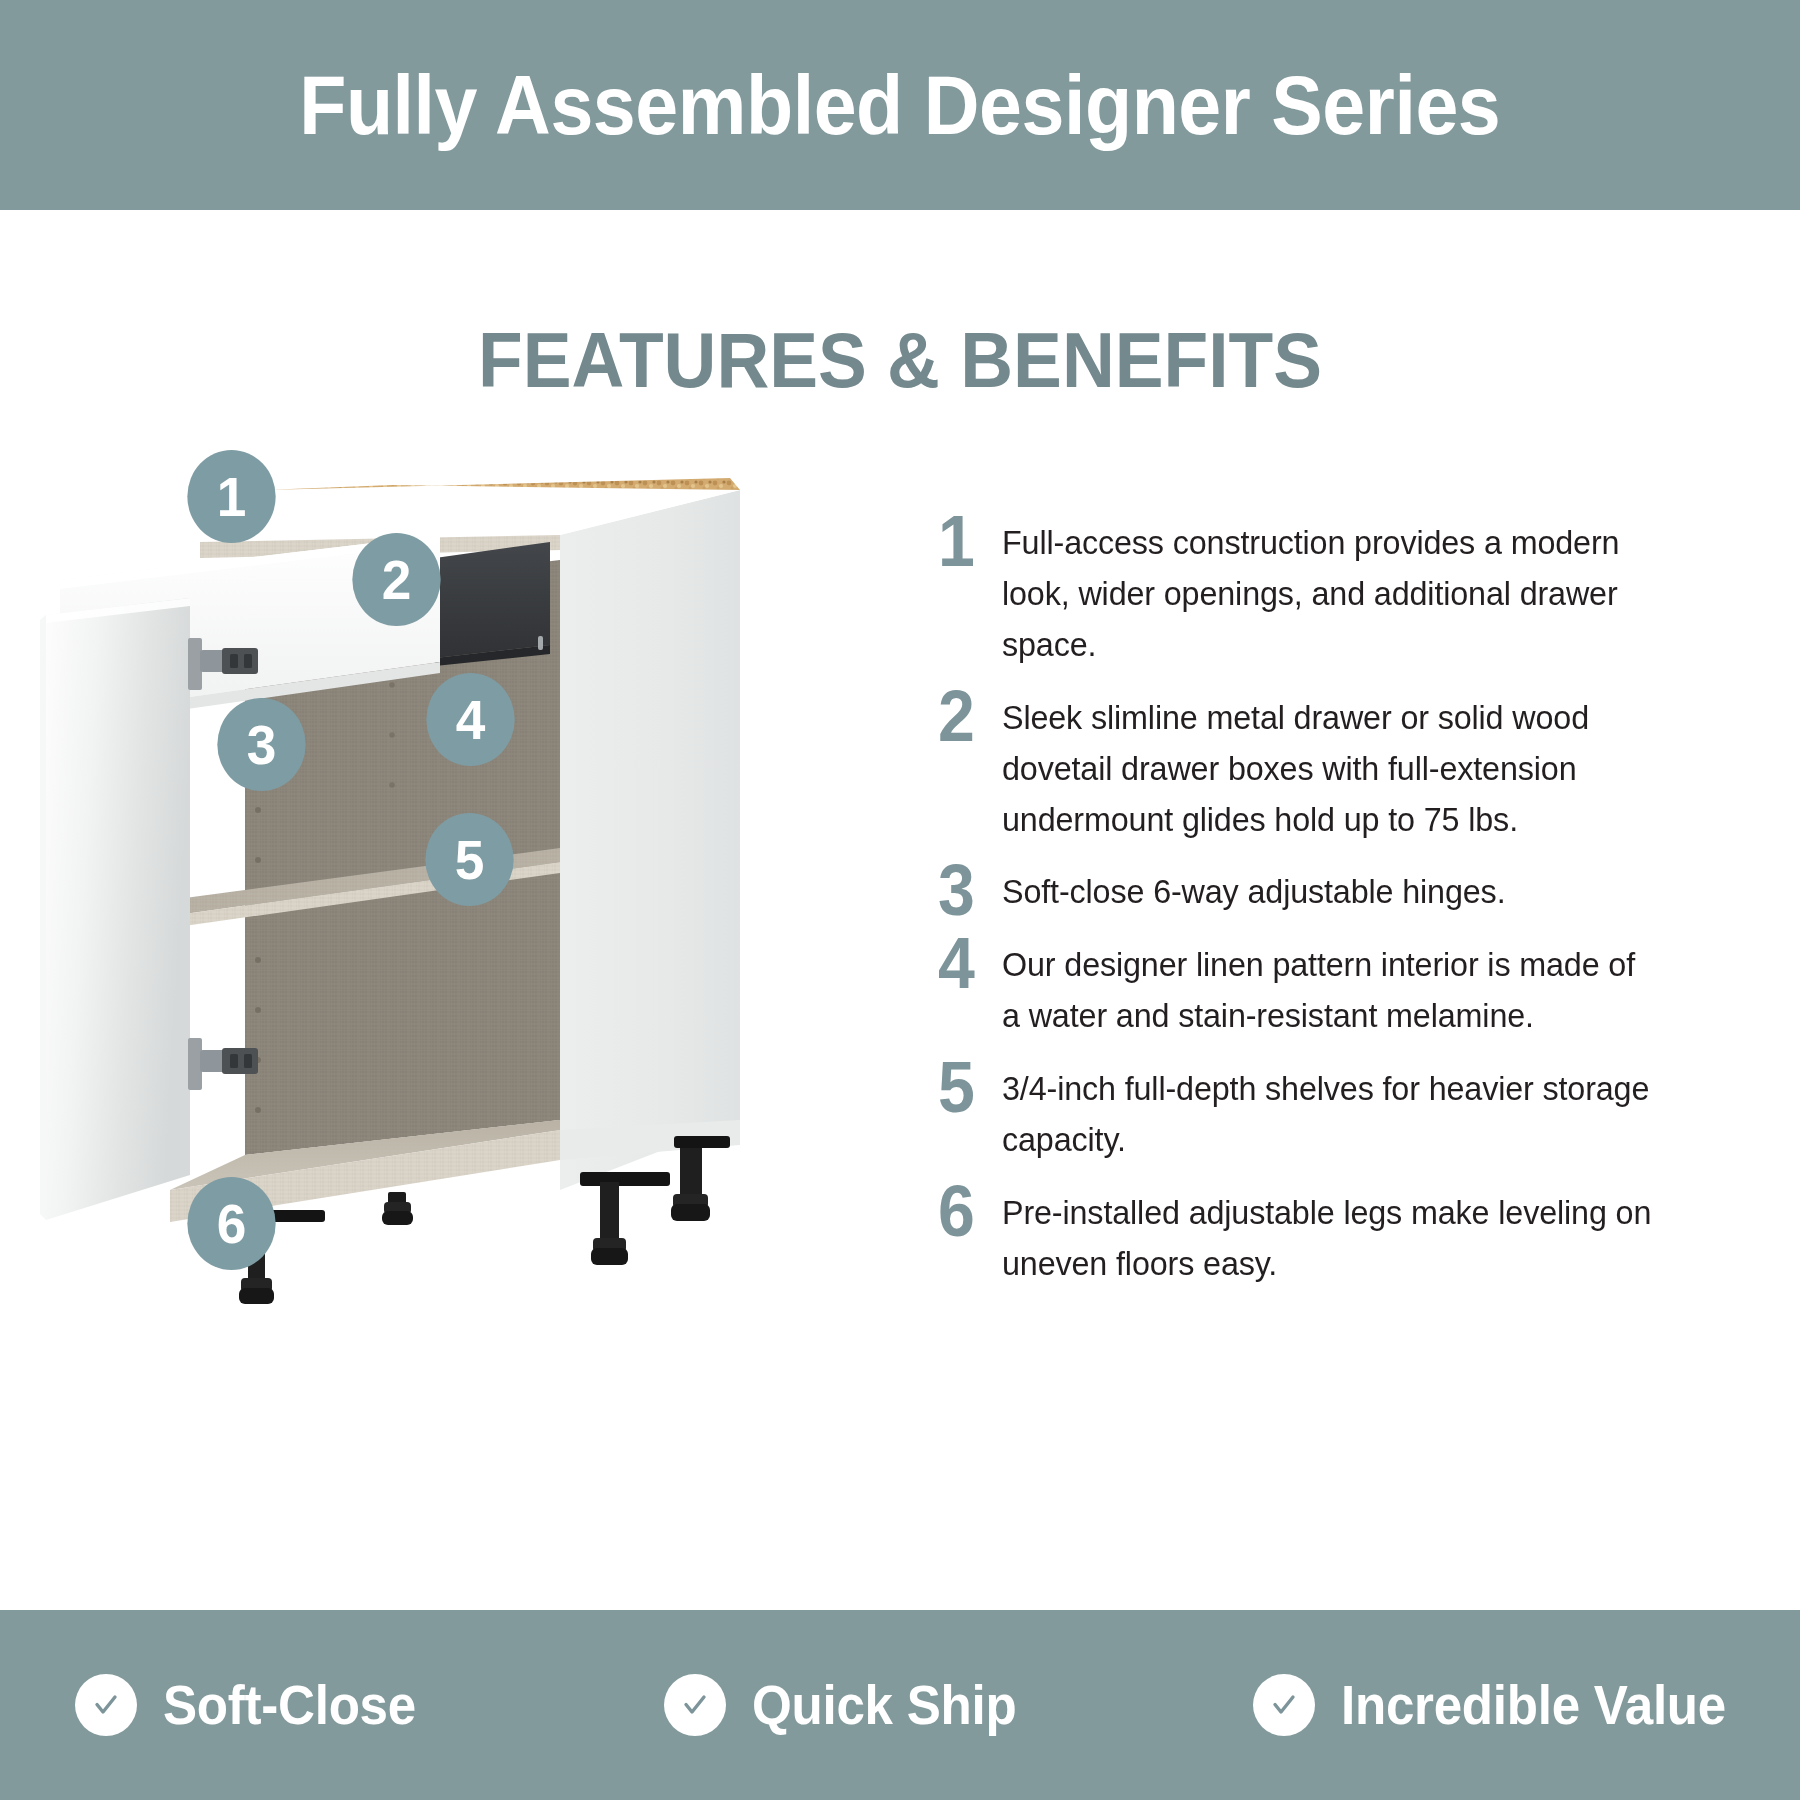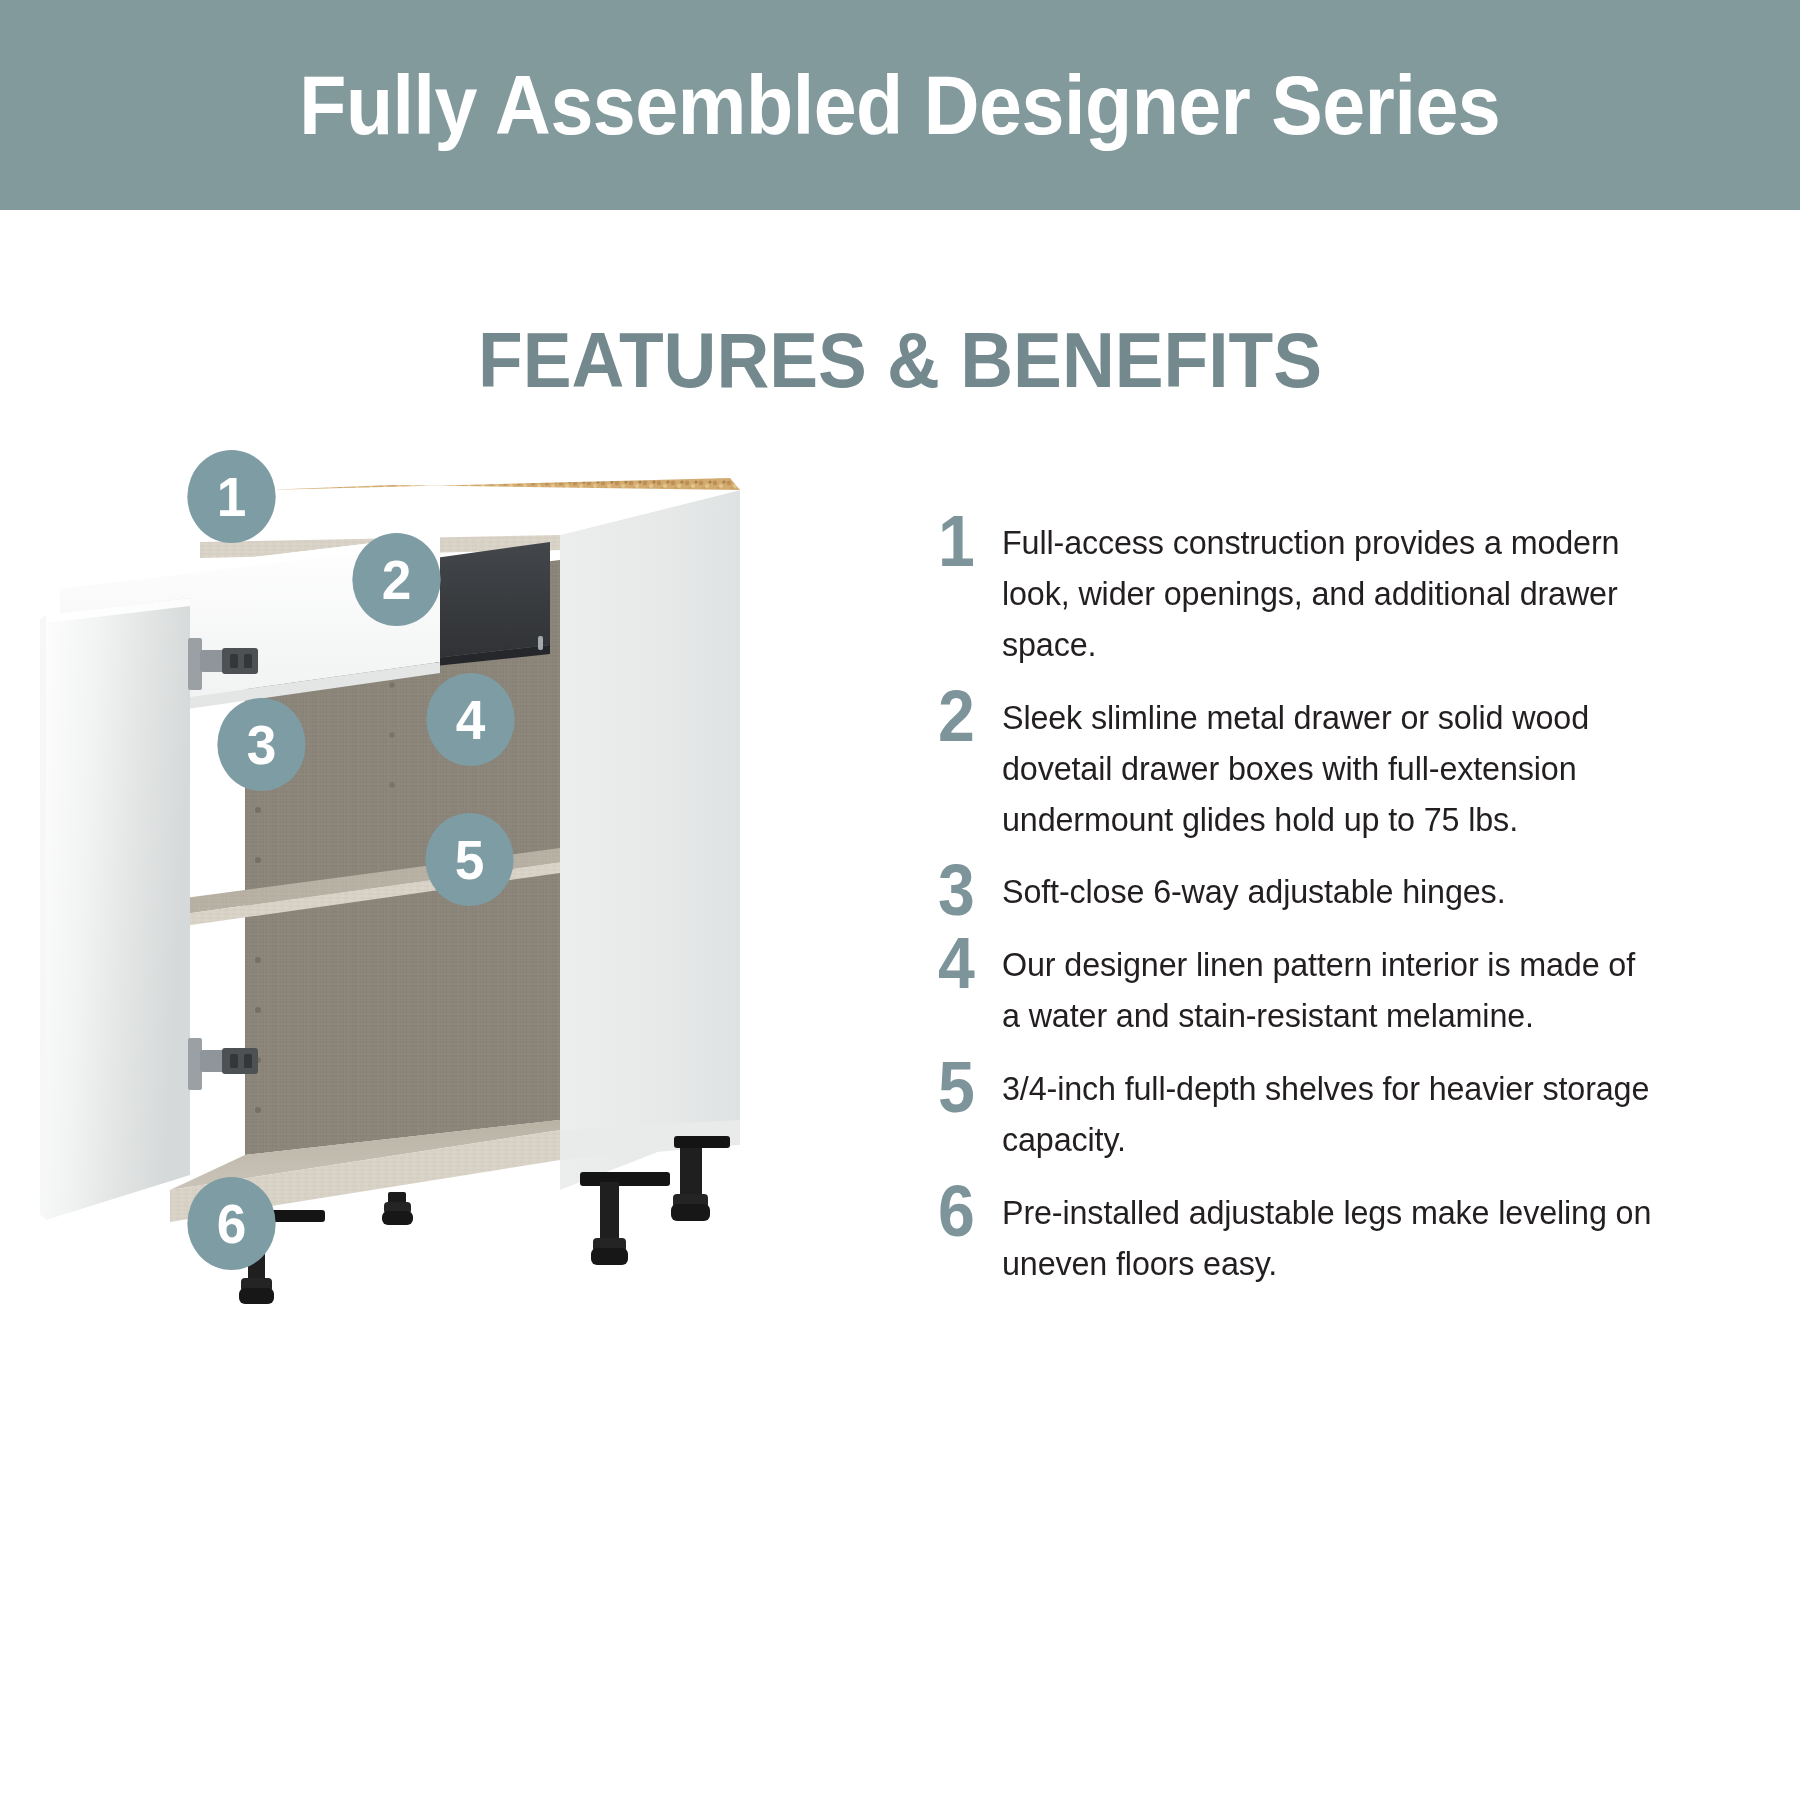--- a/index.html
+++ b/index.html
@@ -335,14 +335,40 @@
     <div class="feature">
       <div class="feature-num">5</div>
       <div class="feature-text">3/4-inch full-depth shelves for heavier storage capacity.</div>
     </div>
     <div class="feature">
       <div class="feature-num">6</div>
       <div class="feature-text">Pre-installed adjustable legs make leveling on uneven floors easy.</div>
     </div>
   </div>
 
+  <div class="footer">
+    <div class="badge">
+      <span class="check-circle">
+        <svg width="34" height="34" viewBox="0 0 34 34">
+          <path d="M8 16.5 L14 24 L26 9" stroke="#7d959a" stroke-width="3.4" fill="none" stroke-linecap="round" stroke-linejoin="round"></path>
+        </svg>
+      </span>
+      <span class="badge-label">Soft-Close</span>
+    </div>
+    <div class="badge">
+      <span class="check-circle">
+        <svg width="34" height="34" viewBox="0 0 34 34">
+          <path d="M8 16.5 L14 24 L26 9" stroke="#7d959a" stroke-width="3.4" fill="none" stroke-linecap="round" stroke-linejoin="round"></path>
+        </svg>
+      </span>
+      <span class="badge-label">Quick Ship</span>
+    </div>
+    <div class="badge">
+      <span class="check-circle">
+        <svg width="34" height="34" viewBox="0 0 34 34">
+          <path d="M8 16.5 L14 24 L26 9" stroke="#7d959a" stroke-width="3.4" fill="none" stroke-linecap="round" stroke-linejoin="round"></path>
+        </svg>
+      </span>
+      <span class="badge-label">Incredible Value</span>
+    </div>
+  </div>
 
 </div>
 
 </body></html>

